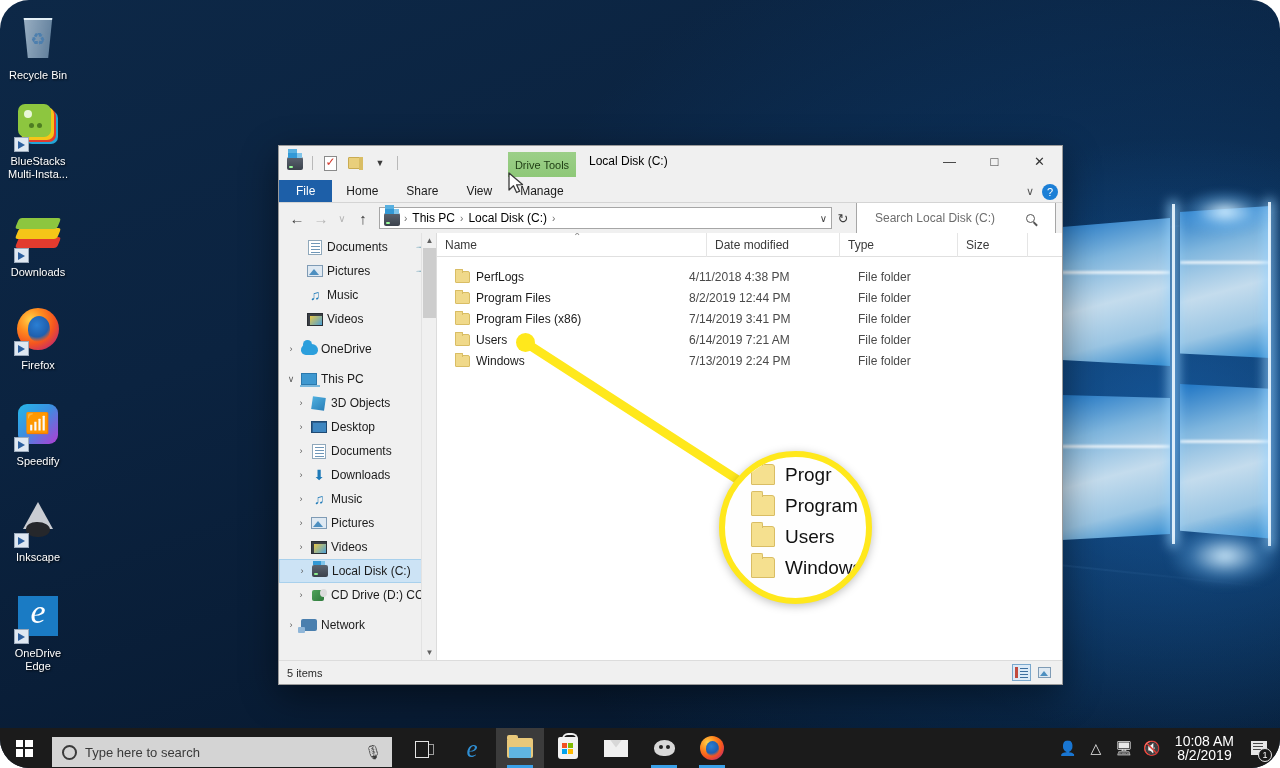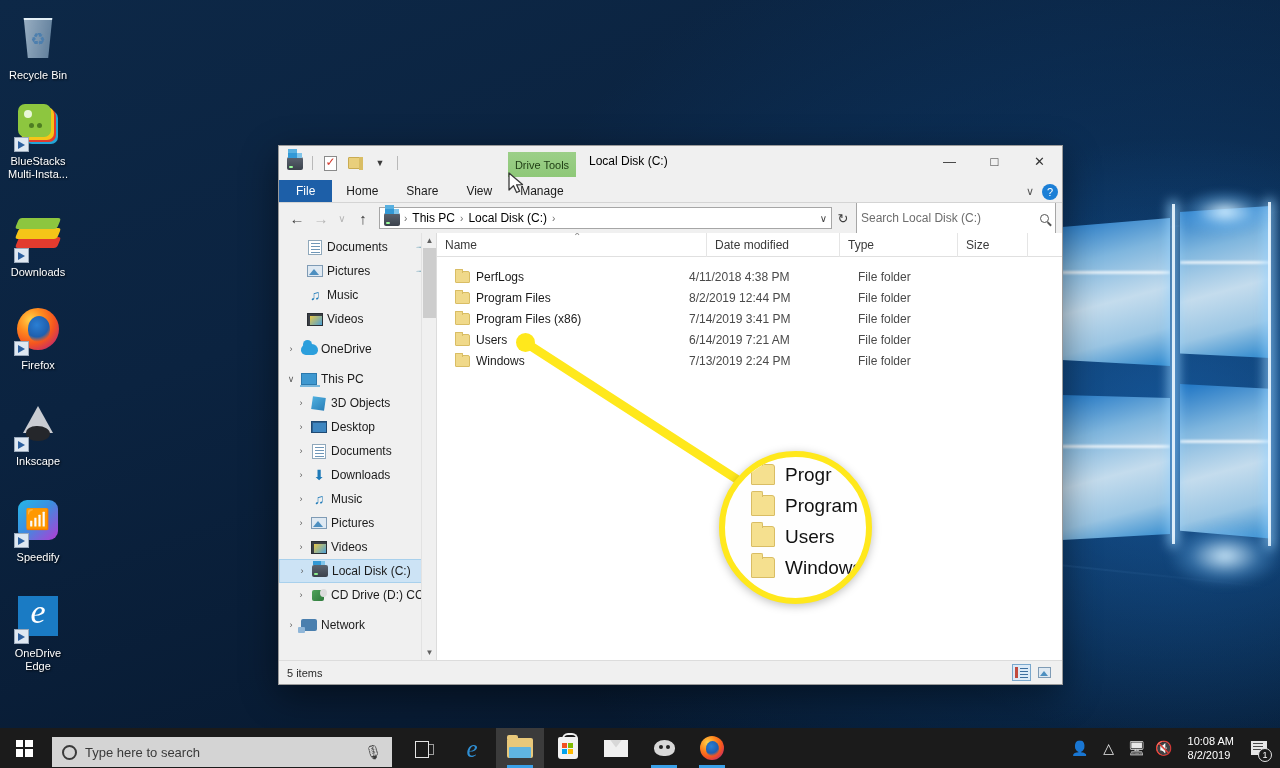--- a/index.html
+++ b/index.html
@@ -11,20 +11,21 @@
 
   
   #desktop {
     position: relative;
     width: 1280px; height: 768px;
     background:
       radial-gradient(ellipse 520px 420px at 1180px 440px, rgba(30,110,190,0.55) 0%, rgba(10,45,90,0) 72%),
       radial-gradient(ellipse 900px 700px at 1150px 400px, rgba(12,62,115,0.85) 0%, rgba(7,32,62,0) 75%),
       linear-gradient(160deg, #0d2847 0%, #0b2340 35%, #081b33 70%, #061629 100%);
     overflow: hidden;
+    border-radius: 29px;
   }
   
   .wp-streak {
     position: absolute;
     background: linear-gradient(90deg, rgba(120,185,245,0.0) 0%, rgba(120,185,245,0.10) 50%, rgba(120,185,245,0.0) 100%);
     pointer-events: none;
   }
 
   
   #wp-logo {
@@ -286,21 +287,21 @@
   #crumb-drop {
     position:absolute; right: 4px; font-size:10px; color:#444;
   }
   #refresh-btn {
     width: 22px; height:22px; display:flex; align-items:center; justify-content:center;
     font-size: 13px; color:#3d3d3d;
   }
   #searchbox {
     width: 200px; height: 38px; margin-left: 2px;
     background:#fff; border:1px solid #a6a6a6;
-    display:flex; align-items:center; padding: 0 4px;
+    display:flex; align-items:center; padding: 0 18px;
     justify-content: space-between;
   }
   #searchbox .ph { font-size: 12px; color:#6d6d6d; }
   .mag {
     width: 9px; height: 9px; border: 1.5px solid #555; border-radius: 50%;
     position: relative; margin-right:2px;
   }
   .mag::after {
     content:""; position:absolute; right:-4px; bottom:-3px;
     width:5px; height:1.5px; background:#555; transform: rotate(45deg);
@@ -536,23 +537,23 @@
   .tb-ic.running::after { background:#3aa0e8; }
   #tray {
     margin-left:auto; display:flex; align-items:center; height:40px; padding-right: 6px;
     font-size: 12px; gap: 2px;
   }
   .tray-ic {
     width: 26px; height:40px; display:flex; align-items:center; justify-content:center;
     font-size: 14px; color:#e8e8e8;
   }
   #clock {
-    display:flex; flex-direction:column; align-items:flex-start;
+    display:flex; flex-direction:column; align-items:center;
     justify-content:center; height:40px; padding: 0 8px;
-    font-size: 11px; line-height: 14px; color:#fff;
+    font-size: 14px; line-height: 14px; color:#fff;
   }
   #notif {
     width: 30px; height:40px; display:flex; align-items:center; justify-content:center;
     position: relative;
   }
   .notif-sheet {
     width:16px;height:14px; background:#e6e6e6; position:relative;
   }
   .notif-sheet::after{
     content:""; position:absolute; left:2px; top:2px; width:10px;height:1px;background:#4a4a4a;
@@ -669,35 +670,35 @@
     <div class="desk-icon" style="margin-bottom:22px;">
       <div class="glyph">
         <div class="ic-firefox"></div>
         <div class="shortcut-arrow"></div>
       </div>
       <div class="label">Firefox</div>
     </div>
 
     <div class="desk-icon" style="margin-bottom:22px;">
       <div class="glyph">
+        <div class="ic-speedify"></div>
+        <div class="shortcut-arrow"></div>
+      </div>
+      <div class="label">Speedify</div>
+    </div>
+
+    <div class="desk-icon" style="margin-bottom:22px;">
+      <div class="glyph">
         <div class="ic-inkscape">
             <div class="cone"></div>
             <div class="blob"></div>
           </div>
         <div class="shortcut-arrow"></div>
       </div>
       <div class="label">Inkscape</div>
-    </div>
-
-    <div class="desk-icon" style="margin-bottom:22px;">
-      <div class="glyph">
-        <div class="ic-speedify"></div>
-        <div class="shortcut-arrow"></div>
-      </div>
-      <div class="label">Speedify</div>
     </div>
 
     <div class="desk-icon">
       <div class="glyph">
         <div class="ic-edge"></div>
         <div class="shortcut-arrow"></div>
       </div>
       <div class="label">OneDrive Edge</div>
     </div>
 

